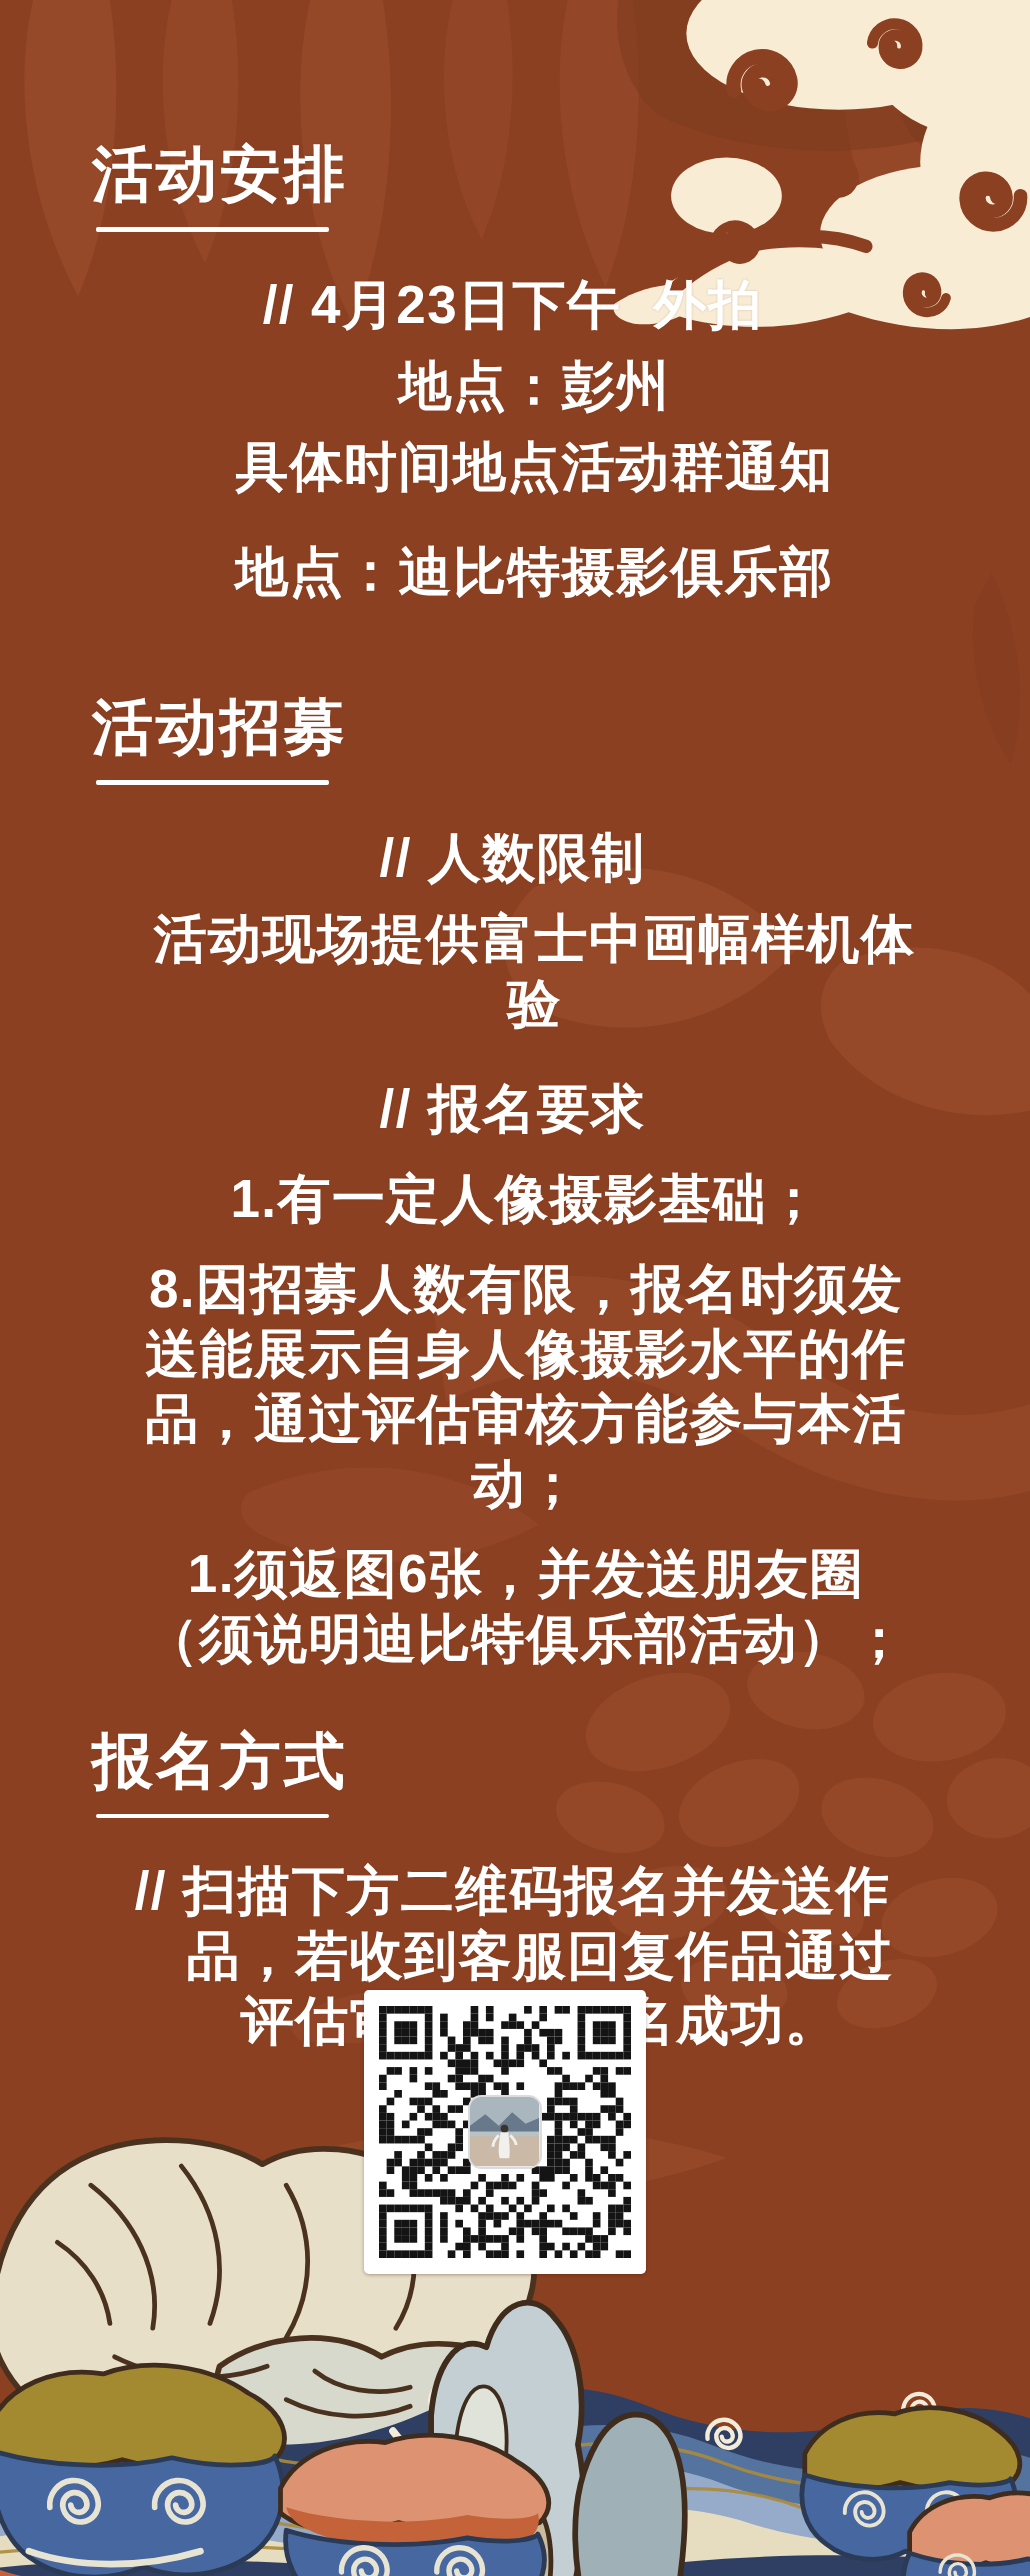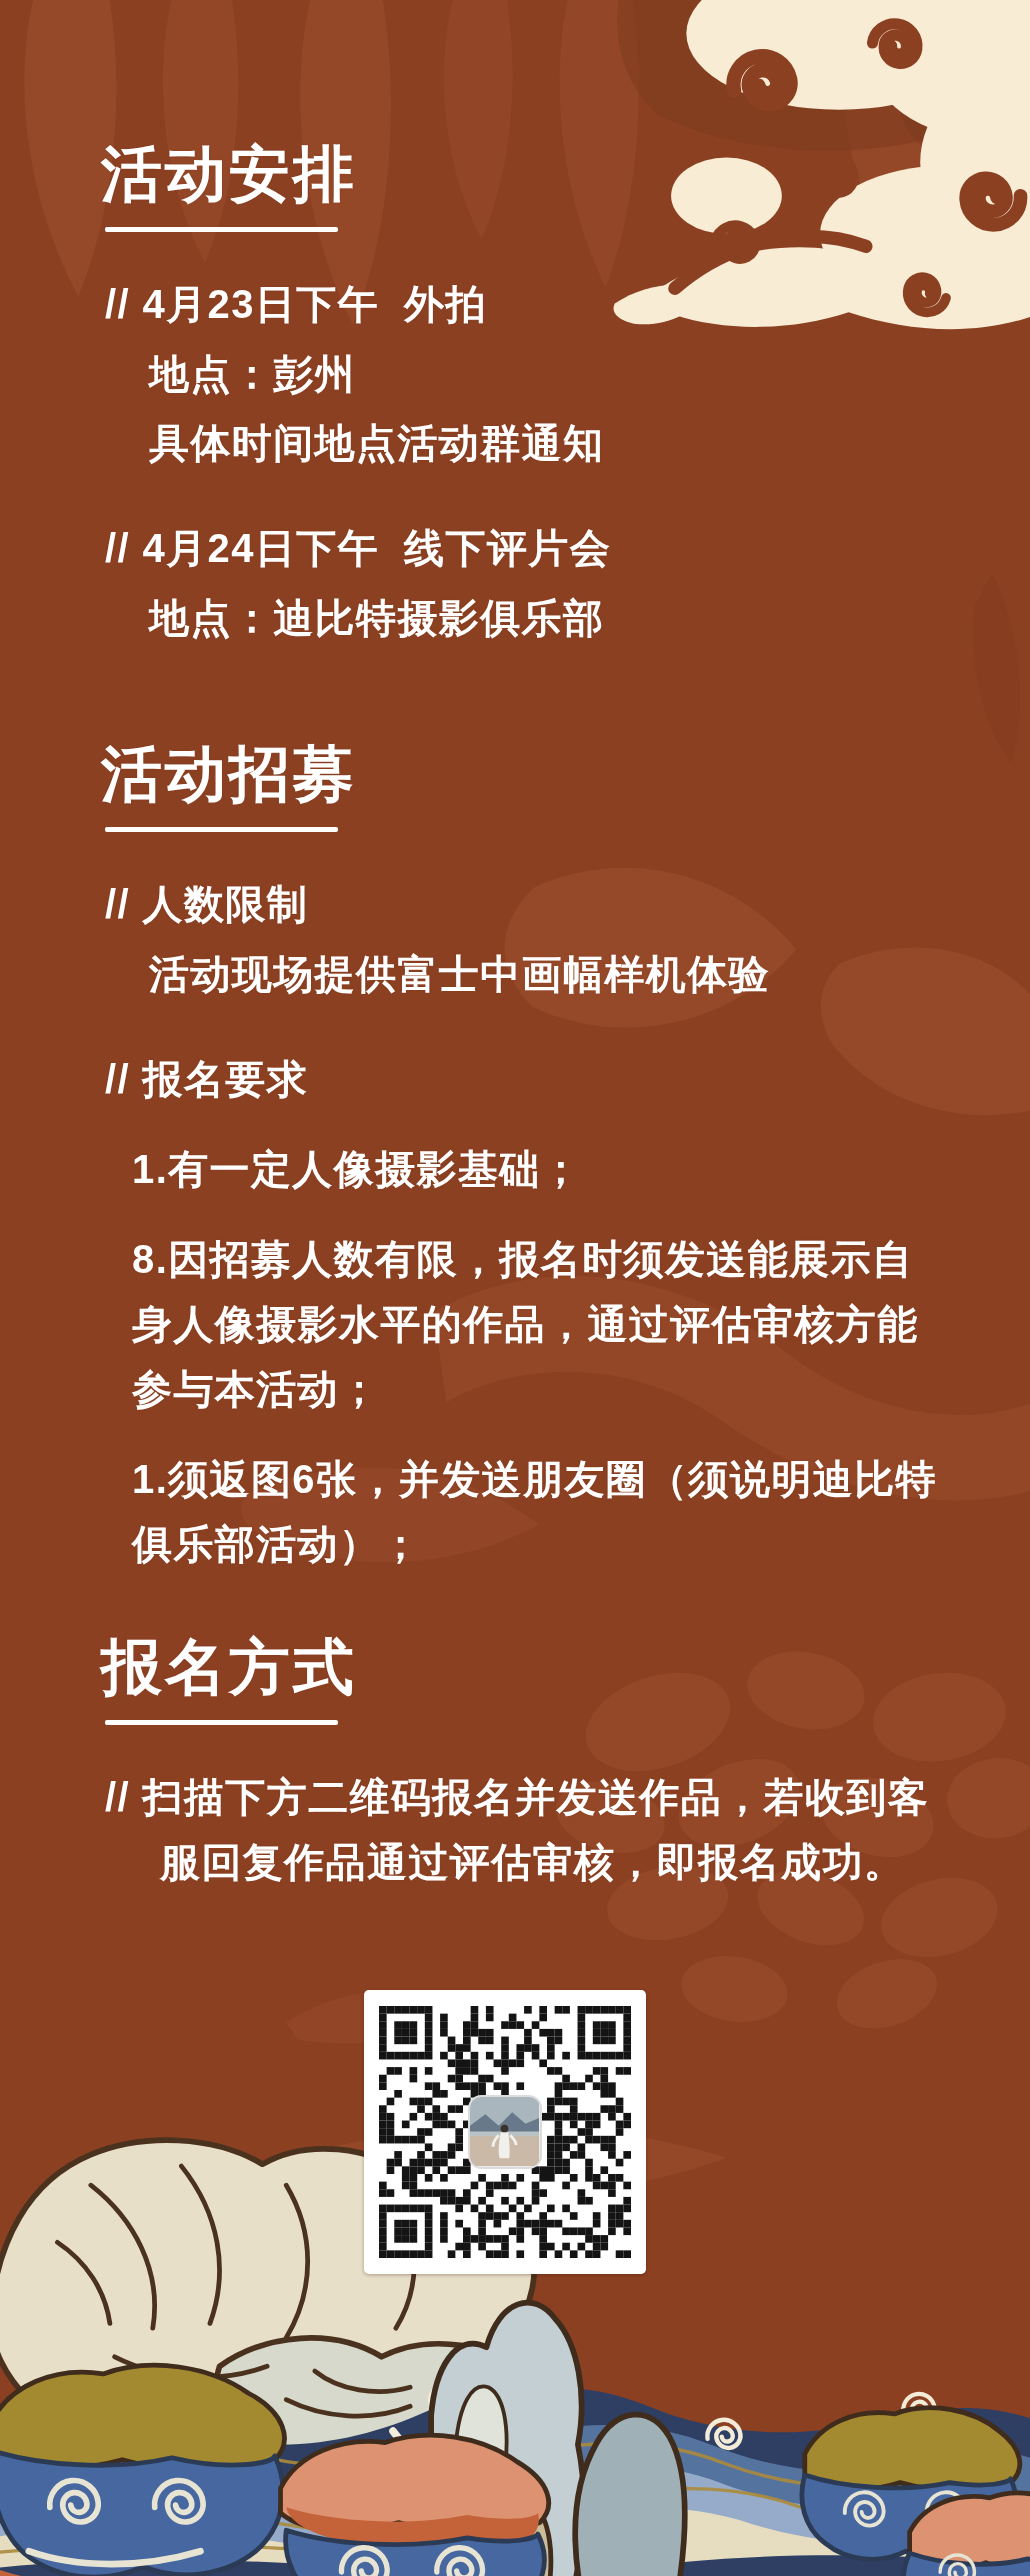--- a/index.html
+++ b/index.html
@@ -3,33 +3,33 @@
 <meta charset="utf-8">
 <style>
   html,body{margin:0;padding:0;background:#333;}
   .poster{
     position:relative;width:1030px;height:2576px;overflow:hidden;
     background:#8c4022;
     font-family:"Liberation Sans","DejaVu Sans",sans-serif;
     color:#ffffff;
   }
   .layer{position:absolute;left:0;top:0;}
-  .content{position:absolute;left:101px;top:143px;width:841px;z-index:5;}
+  .content{position:absolute;left:92px;top:143px;width:841px;z-index:5;}
   section{display:block;}
   .sec-recruitment{margin-top:92px;}
   .sec-signup-method{margin-top:59px;}
   .section-title{
     font-size:61px;line-height:63px;font-weight:700;letter-spacing:2.9px;margin:0;
     text-shadow:0 0 1.9px rgba(120,50,20,.35);
   }
   .rule{width:233px;height:4.8px;background:#ffffff;margin:21px 0 0 3.8px;border-radius:1.9px;}
   .block{margin-top:40px;}
   .lead,.sub,.para{
-    font-size:40px;font-weight:700;letter-spacing:1.4px;line-height:65px;margin:4px;
-    white-space:pre-wrap;text-shadow:0 0 1.9px rgba(120,50,20,.3);
+    font-size:53px;font-weight:700;letter-spacing:1.4px;line-height:65px;margin:16px;
+    white-space:pre-wrap;text-shadow:0 0 1.9px rgba(120,50,20,.3);text-align:center;
   }
   .sub{padding-left:44px;margin-top:4.8px;}
   .para{padding-left:27px;margin-top:25px;}
   .hang{padding-left:55px;text-indent:-55px;}
   
   .qr{
     position:absolute;left:364px;top:1990px;width:282px;height:284px;z-index:6;
     background:#ffffff;border-radius:4.8px;box-shadow:0 1px 3.8px rgba(60,20,5,.35);
   }
   .qr svg{position:absolute;left:15.3px;top:16px;}
@@ -107,21 +107,20 @@
   <div class="content" id="sections">
       <section class="sec-activity-schedule">
         <h2 class="section-title">活动安排</h2>
         <div class="rule"></div>
         <div class="block">
           <p class="lead">// 4月23日下午  外拍</p>
           <p class="sub">地点：彭州</p>
           <p class="sub">具体时间地点活动群通知</p>
         </div>
         <div class="block">
-          <p class="lead">// 4月24日下午  线下评片会</p>
           <p class="sub">地点：迪比特摄影俱乐部</p>
         </div>
       </section>
       <section class="sec-recruitment">
         <h2 class="section-title">活动招募</h2>
         <div class="rule"></div>
         <div class="block">
           <p class="lead">// 人数限制</p>
           <p class="sub">活动现场提供富士中画幅样机体验</p>
         </div>

